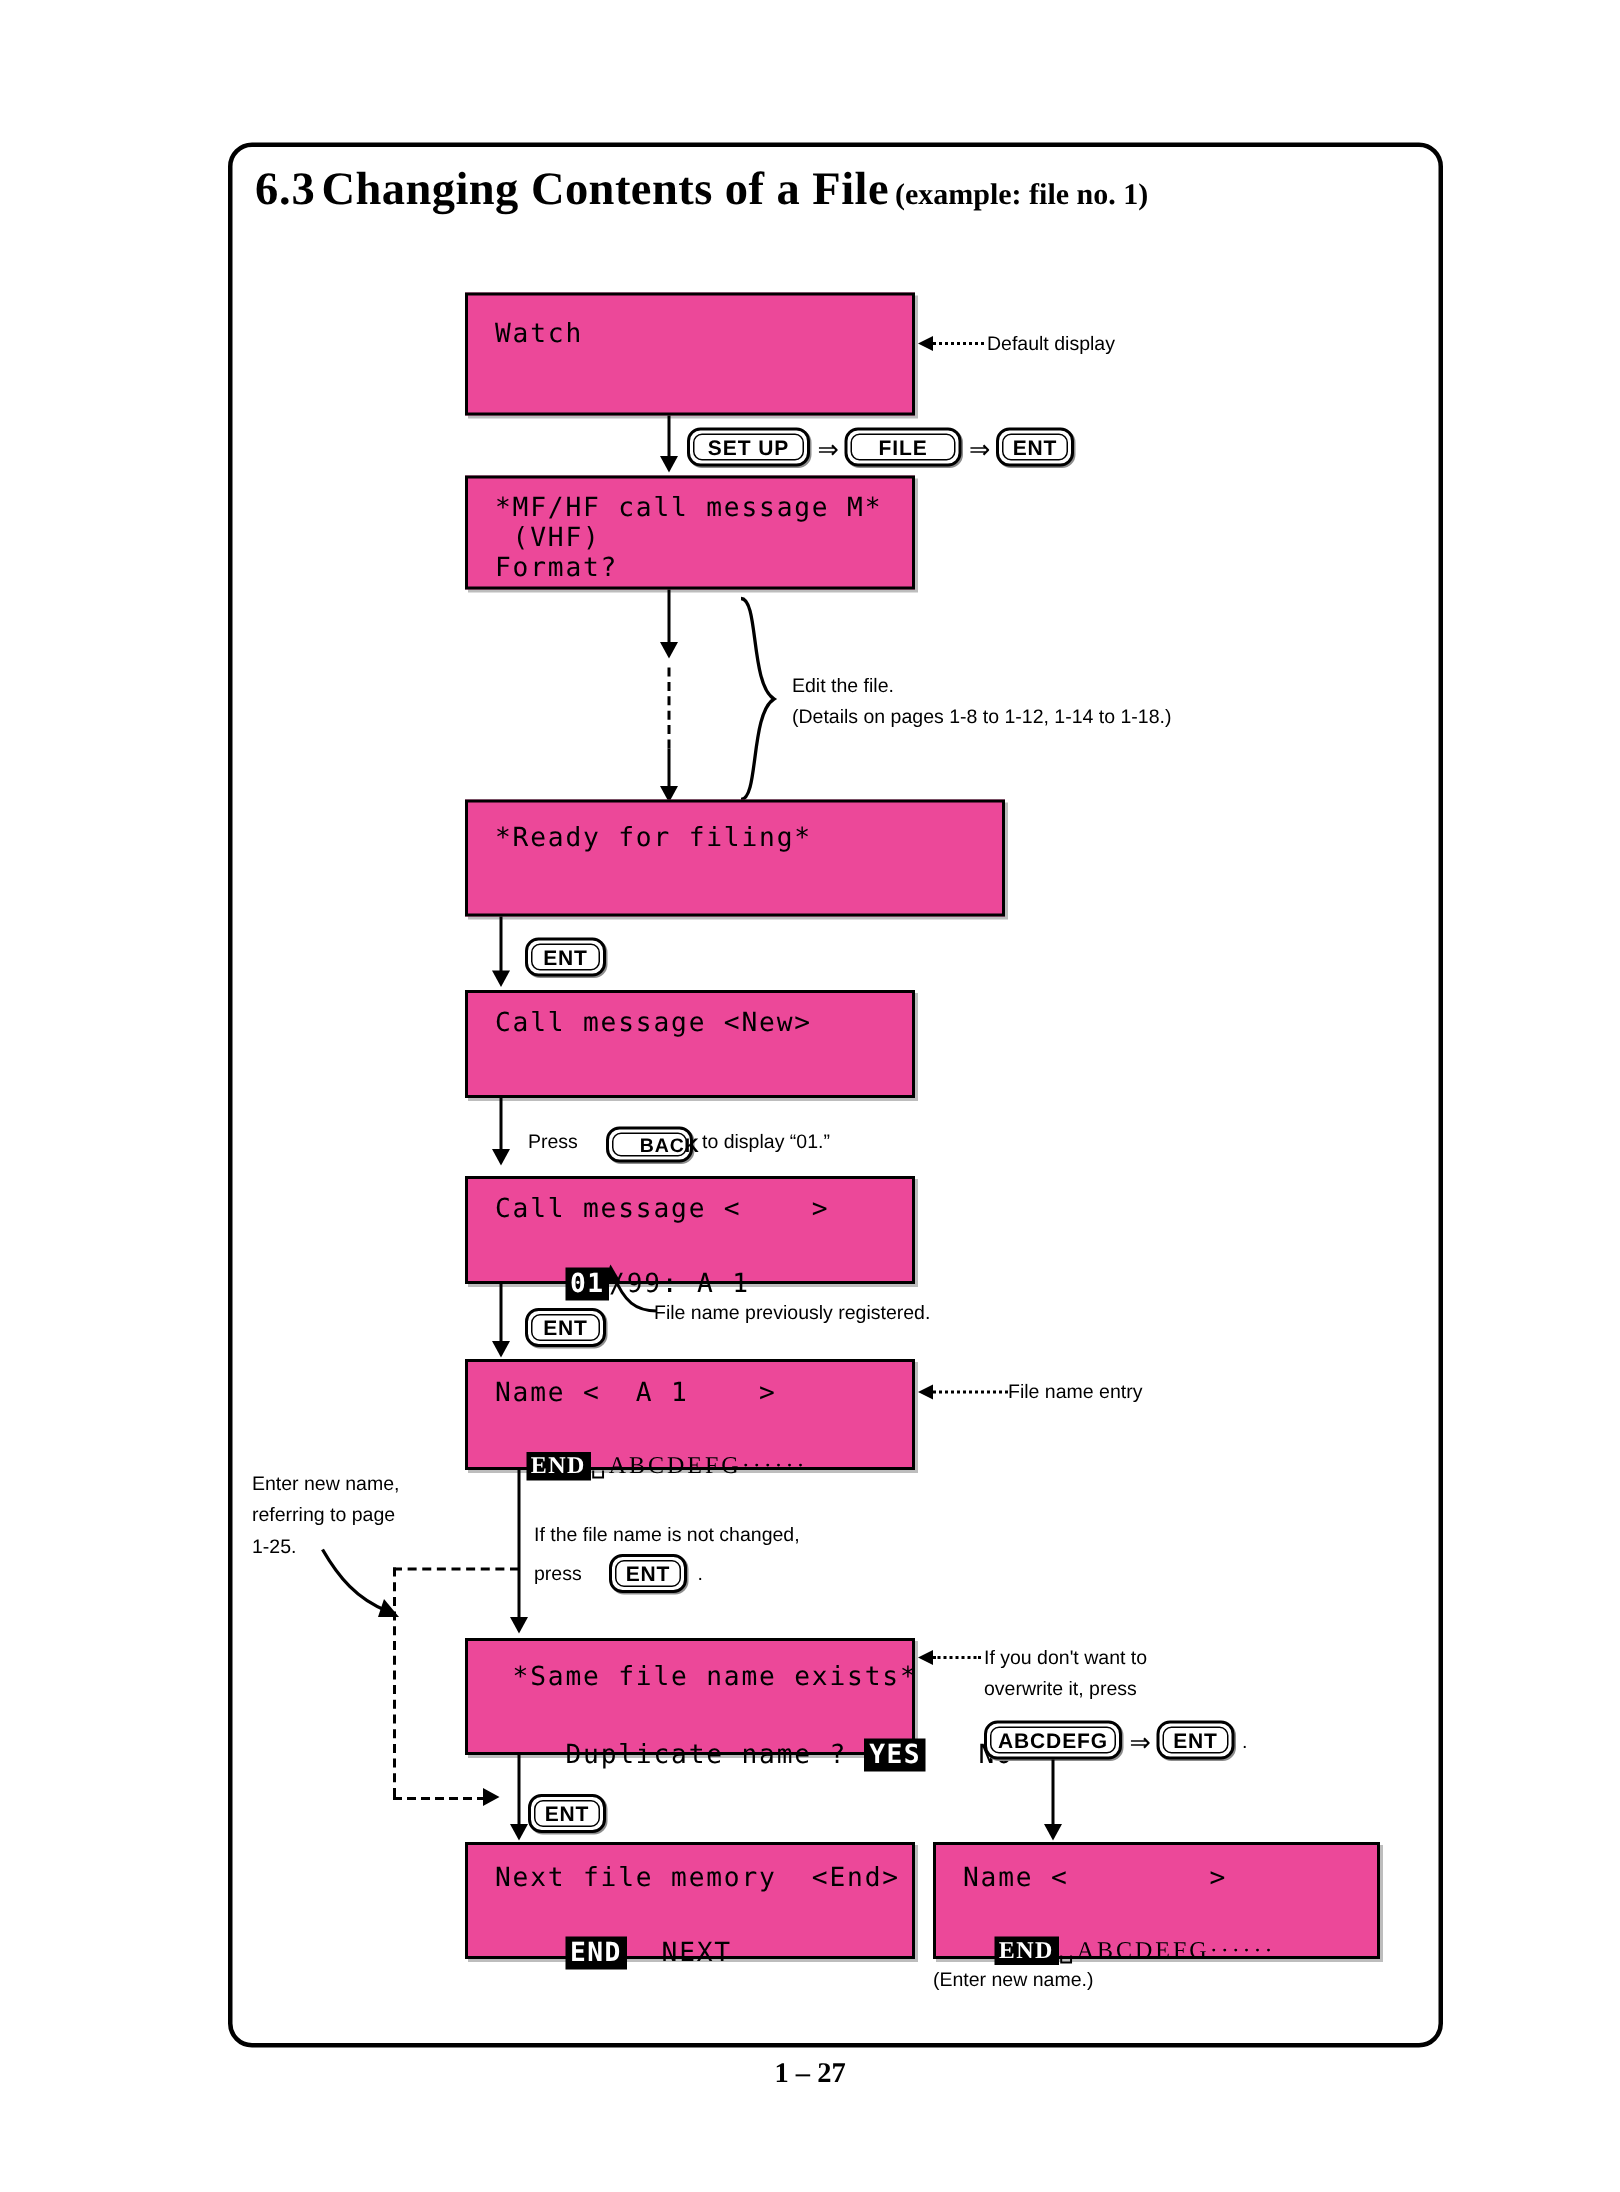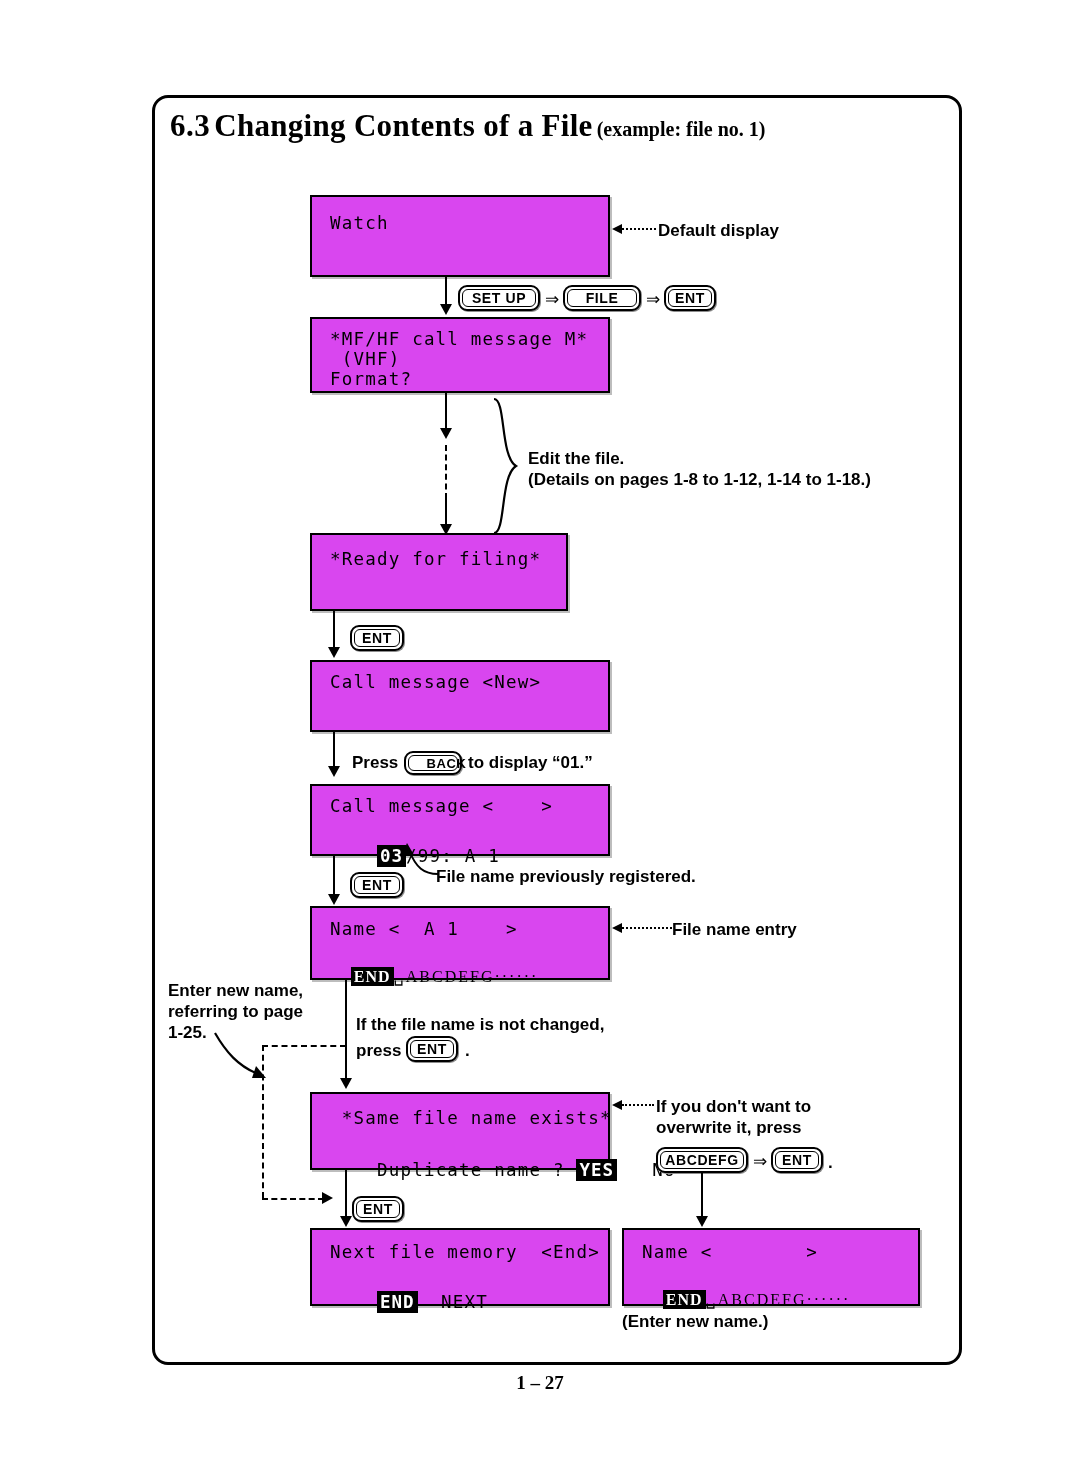--- a/index.html
+++ b/index.html
@@ -11,42 +11,42 @@
     border:3px solid #000;border-radius:16px;box-sizing:border-box;}
 
   
   #title{position:absolute;left:170px;top:108px;white-space:nowrap;
     font-family:"Liberation Serif",serif;font-weight:bold;}
   #title .num{font-size:31px;letter-spacing:.5px;}
   #title .main{font-size:31px;letter-spacing:.3px;}
   #title .sub{font-size:20px;letter-spacing:0;}
 
   
-  .lcd{position:absolute;border:2px solid #000;background:#d946ef;box-sizing:border-box;
+  .lcd{position:absolute;border:2px solid #000;background:#ec4899;box-sizing:border-box;
        box-shadow:2px 2px 0 #bdbdbd;}
   .lcd .line{position:absolute;left:18px;white-space:pre;
        font-family:"DejaVu Sans Mono","Liberation Mono",monospace;
        font-size:17.5px;letter-spacing:1.2px;color:#000;}
   .inv{background:#000;color:#fff;padding:1px 3px;font-weight:bold;letter-spacing:1px;}
   .small-dots{letter-spacing:2px;}
 
   
   .key{position:absolute;border:2px solid #000;border-radius:9px;background:#fff;
     box-sizing:border-box;display:flex;align-items:center;justify-content:center;
     font-weight:bold;font-size:14px;letter-spacing:.6px;height:26px;
     box-shadow:inset 0 0 0 2px #fff, 1px 1px 0 #8d8d8d;}
   .key::before{content:"";position:absolute;left:2px;top:2px;right:2px;bottom:2px;
     border:1px solid #000;border-radius:6px;pointer-events:none;}
   .key span{position:relative;z-index:2;}
 
   .arrowglyph{position:absolute;font-size:17px;line-height:1;}
 
   
-  .anno{position:absolute;font-size:17px;line-height:1.35;white-space:pre;
-        font-family:"Liberation Sans",sans-serif;font-weight:bold;}
+  .anno{position:absolute;font-size:13px;line-height:1.35;white-space:pre;
+        font-family:"Liberation Sans",sans-serif;}
 
   
   .vline{position:absolute;width:2px;background:#000;}
   .vdash{position:absolute;width:0;border-left:2px dashed #000;}
   .hdash{position:absolute;height:0;border-top:2px dashed #000;}
   .dotline{position:absolute;height:0;border-top:2px dotted #000;}
   .arrow-d{position:absolute;width:0;height:0;
      border-left:6px solid transparent;border-right:6px solid transparent;
      border-top:11px solid #000;}
   .arrow-r{position:absolute;width:0;height:0;
@@ -105,21 +105,21 @@
 <div class="vdash" style="left:445px;top:445px;height:54px;"></div>
 <div class="vline" style="left:445px;top:499px;height:30px;"></div>
 <div class="arrow-d" style="left:440px;top:524px;"></div>
 
 <svg style="position:absolute;left:490px;top:396px;" width="32" height="140" viewBox="0 0 32 140">
   <path d="M4 3 C16 3 10 60 26 70 C10 80 16 137 4 137" fill="none" stroke="#000" stroke-width="2.2"></path>
 </svg>
 <div class="anno" style="left:528px;top:448px;">Edit the file.</div>
 <div class="anno" style="left:528px;top:469px;">(Details on pages 1-8 to 1-12, 1-14 to 1-18.)</div>
 
-<div class="lcd" style="left:310px;top:533px;width:258px;height:78px;">
+<div class="lcd" style="left:310px;top:533px;width:360px;height:78px;">
   <div class="line" style="top:14px;">*Ready for filing*</div>
 </div>
 
 <div class="vline" style="left:333px;top:611px;height:40px;"></div>
 <div class="arrow-d" style="left:328px;top:647px;"></div>
 <div class="key" style="left:350px;top:625px;width:54px;">
   <span>ENT</span>
   </div>
 
 <div class="lcd" style="left:310px;top:660px;width:300px;height:72px;">
@@ -130,21 +130,21 @@
 <div class="arrow-d" style="left:328px;top:766px;"></div>
 <div class="anno" style="left:352px;top:752px;">Press</div>
 <div class="key" style="left:404px;top:751px;width:58px;height:24px;font-size:13px;padding-left:27px;">
   <span>BACK</span>
   </div>
 <div class="anno" style="left:468px;top:752px;">to display “01.”</div>
 
 <div class="lcd" style="left:310px;top:784px;width:300px;height:72px;">
   <div class="line" style="top:10px;">Call message &lt;    &gt;</div>
   <div class="line" style="top:40px;">
-    <span class="inv">03</span><span>/99: A 1</span>
+    <span class="inv">01</span><span>/99: A 1</span>
   </div>
 </div>
 
 <svg style="position:absolute;left:396px;top:842px;" width="44" height="36" viewBox="0 0 44 36">
   <path d="M42 32 C28 32 20 26 13 8" fill="none" stroke="#000" stroke-width="2"></path>
   <polygon points="11,1 18,13 6,13" fill="#000"></polygon>
 </svg>
 <div class="anno" style="left:436px;top:866px;">File name previously registered.</div>
 
 <div class="vline" style="left:333px;top:856px;height:42px;"></div>

